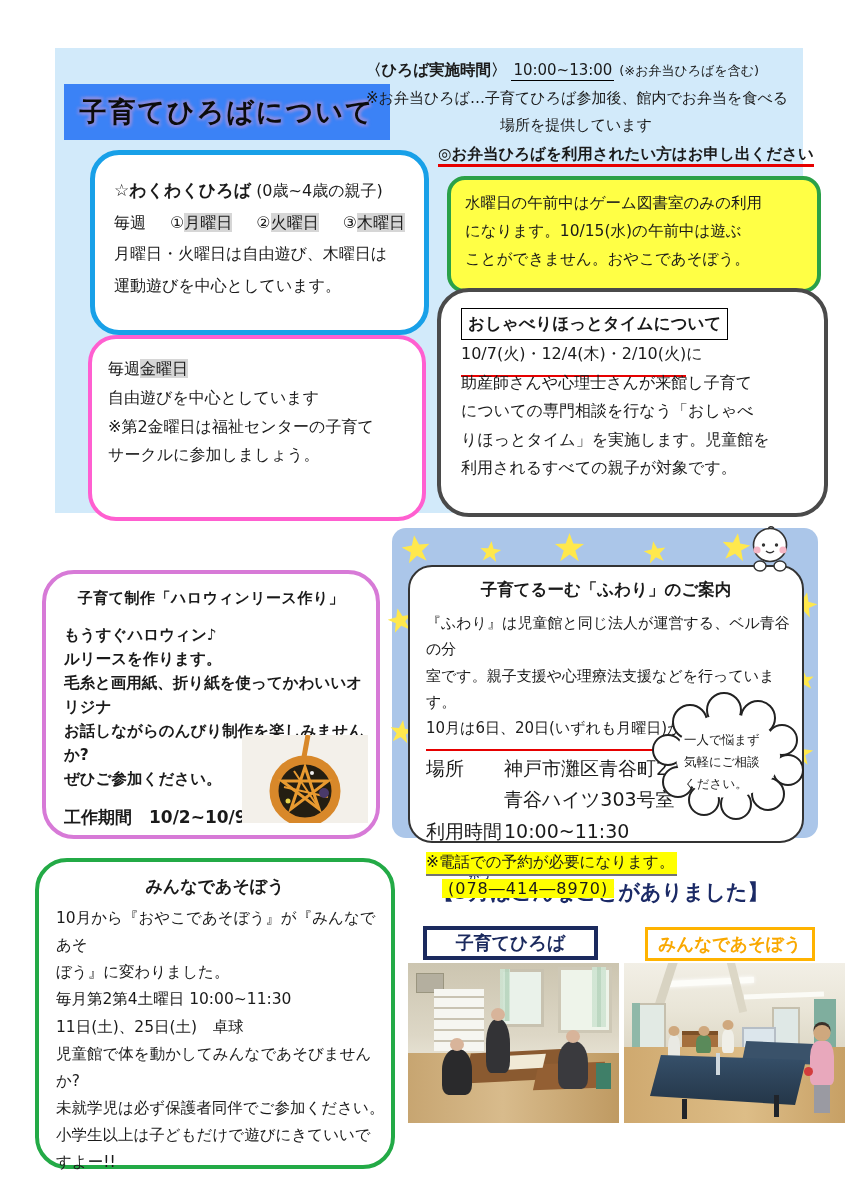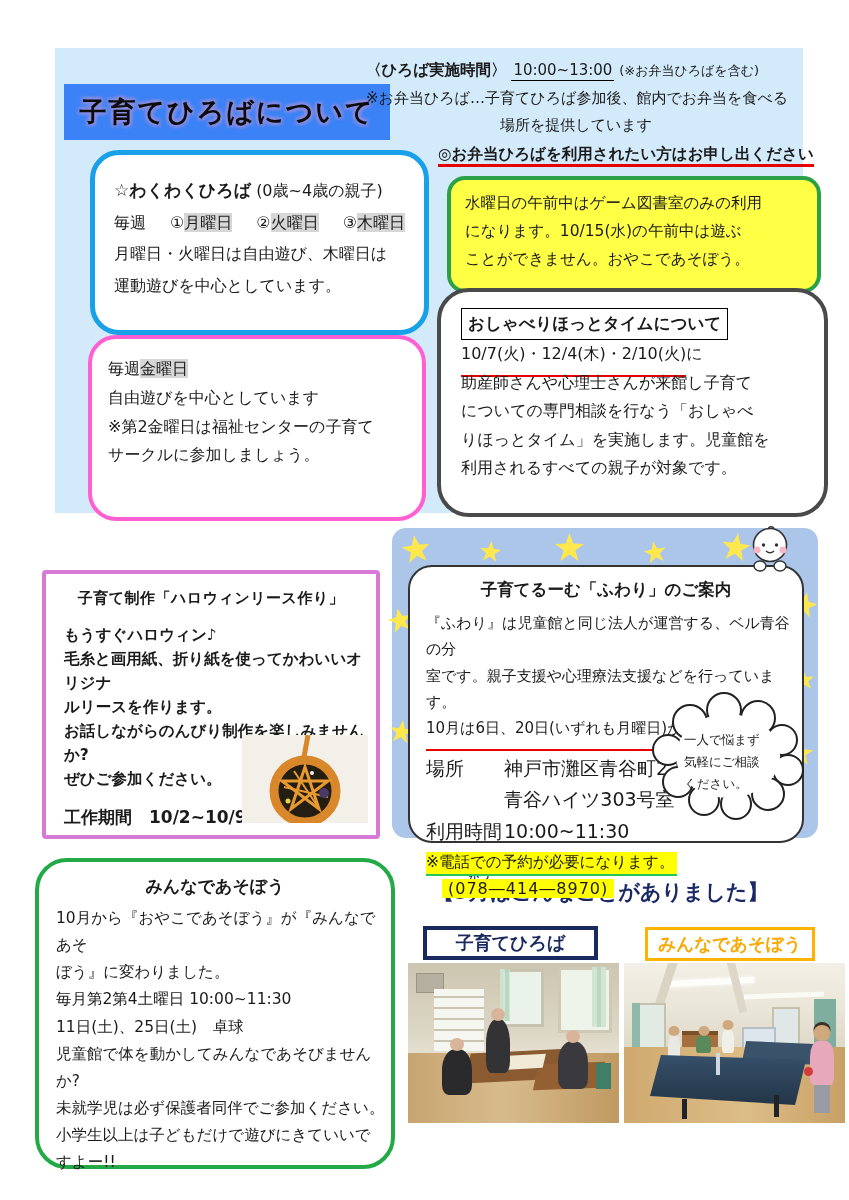--- a/index.html
+++ b/index.html
@@ -37,39 +37,39 @@
   .hot-box{left:382px;top:240px;width:363px;height:205px;border:4px solid #4a4a4a;border-radius:32px;
            padding:16px 0 0 20px;font-size:16px;line-height:1.78;}
   .hot-title{display:inline-block;border:1.5px solid #000;padding:0 6px 1px 6px;font-weight:bold;font-size:16.5px;}
   .u-red{border-bottom:2px solid #e60000;padding-bottom:12px;}
 
   .pink-box{left:33px;top:287px;width:314px;height:162px;border:4px solid #ff5fd0;border-radius:28px;
             padding:16px 0 0 16px;font-size:16px;line-height:1.8;}
   .center{text-align:center;padding-right:16px;}
 
   
-  .hw-box{left:42px;top:570px;width:330px;height:246px;border:4px solid #d77ad7;border-radius:4px;
+  .hw-box{left:42px;top:570px;width:330px;height:246px;border:4px solid #d77ad7;border-radius:32px;
           padding-top:15px;}
   .hw-title{text-align:center;font-weight:bold;font-size:15px;letter-spacing:.5px;}
   .hw-body{padding:15px 12px 0 18px;font-weight:bold;font-size:15.5px;line-height:1.55;}
   .hw-period{padding-left:18px;margin-top:15px;font-weight:bold;font-size:17px;}
   .wreath{position:absolute;right:8px;bottom:12px;width:126px;height:88px;}
 
   
   .star-panel{position:absolute;left:392px;top:528px;width:426px;height:310px;background:#abc6e9;border-radius:14px;}
   .star{position:absolute;background:#ffe84d;z-index:0;
         clip-path:polygon(50% 0%,63% 36%,100% 38%,70% 60%,82% 97%,50% 74%,18% 97%,30% 60%,0% 38%,37% 36%);}
   .fw-box{position:absolute;left:16px;top:37px;width:392px;height:262px;background:#fff;
           border:2px solid #333;border-radius:24px;z-index:1;padding-top:12px;}
   .fw-title{text-align:center;font-weight:bold;font-size:16.5px;}
   .fw-desc{padding:9px 10px 0 16px;font-size:15px;line-height:1.75;}
   .fw-rows{padding:10px 0 0 16px;font-size:19px;line-height:1.6;}
   .fw-row{display:flex;margin-top:2px;}
   .fw-label{width:78px;flex-shrink:0;}
-  .fw-note{display:inline-block;margin:6px 0 0 16px;background:#ffff00;border-bottom:2px solid #22c55e;
+  .fw-note{display:inline-block;margin:6px 0 0 16px;background:#ffff00;border-bottom:2px solid #737373;
            font-size:15.5px;white-space:nowrap;padding:0 3px 1px 0;}
   .fw-phone{display:inline-block;margin:3px 0 0 32px;background:#ffff00;font-size:16px;letter-spacing:1px;padding:0 6px;}
   .baby{position:absolute;left:346px;top:-2px;width:64px;height:46px;z-index:3;}
   .bubble{position:absolute;left:258px;top:158px;width:156px;height:136px;z-index:2;font-family:Liberation Serif, serif;}
   .bubble-text{position:absolute;left:34px;top:44px;font-size:12.5px;line-height:1.75;color:#222;}
 
   
   .mn-box{left:35px;top:858px;width:352px;height:290px;border:4px solid #23aa46;border-radius:32px;padding-top:13px;}
   .mn-title{text-align:center;font-weight:bold;font-size:17px;}
   .mn-body{padding:7px 6px 0 17px;font-size:15.5px;line-height:1.75;}
@@ -208,22 +208,22 @@
       <div>自由遊びを中心としています</div>
       <div>※第2金曜日は福祉センターの子育て</div>
       <div>サークルに参加しましょう。</div>
     </div>
   </div>
 
   <div class="box hw-box">
     <div class="hw-title">子育て制作「ハロウィンリース作り」</div>
     <div class="hw-body">
       <div>もうすぐハロウィン♪</div>
+      <div>ルリースを作ります。</div>
       <div>毛糸と画用紙、折り紙を使ってかわいいオリジナ</div>
-      <div>ルリースを作ります。</div>
       <div>お話しながらのんびり制作を楽しみませんか?</div>
       <div>ぜひご参加ください。</div>
     </div>
     <div class="hw-period">工作期間　10/2~10/9</div>
     <div class="wreath">
       <svg viewBox="0 0 126 88" width="126" height="88">
         <rect width="126" height="88" fill="#f3f0ea"></rect>
         <path d="M66,0 L62,22" stroke="#d8882a" stroke-width="5" fill="none"></path>
         <circle cx="63" cy="56" r="31" fill="#241e12" stroke="#d8882a" stroke-width="9"></circle>
         <path d="M63,32 L77,74 L40,46 L86,46 L49,74 Z" fill="none" stroke="#e89a30" stroke-width="3"></path>

